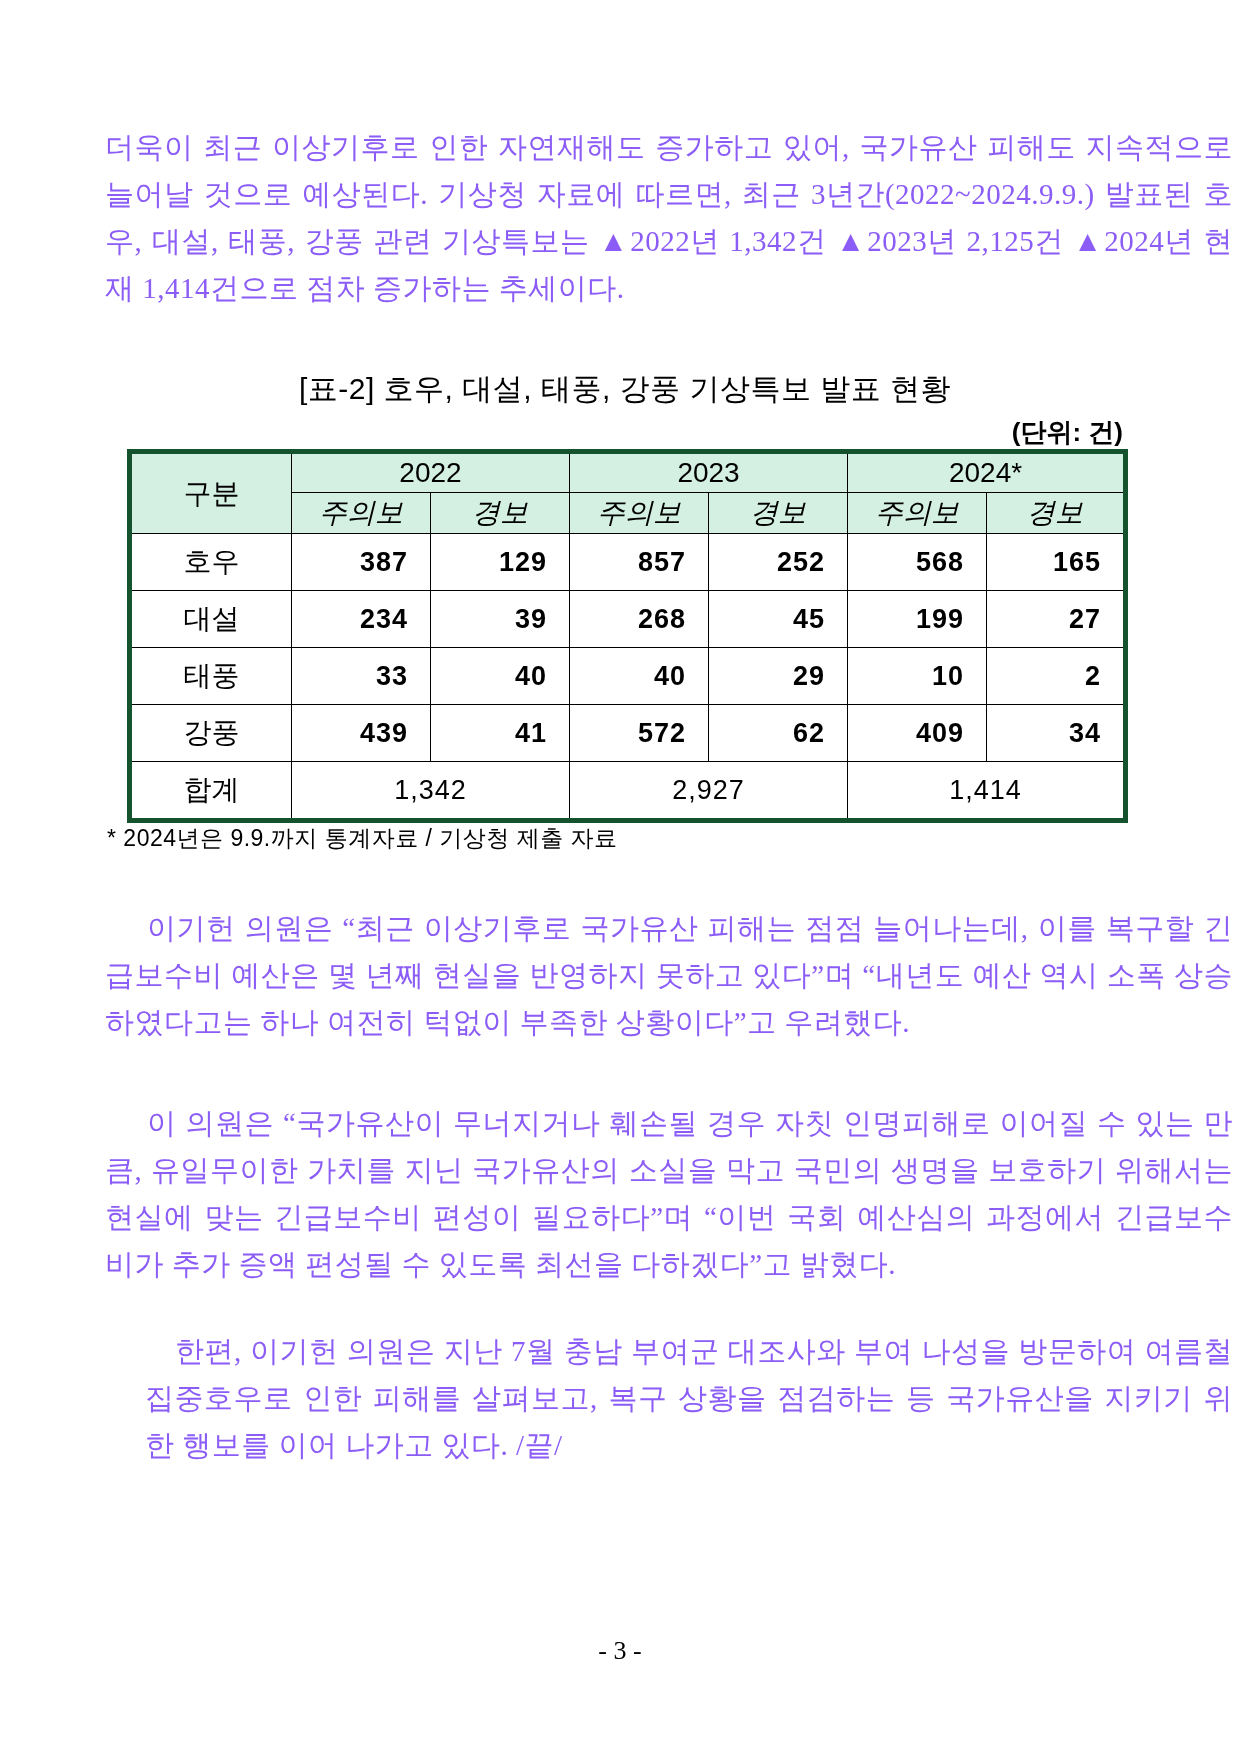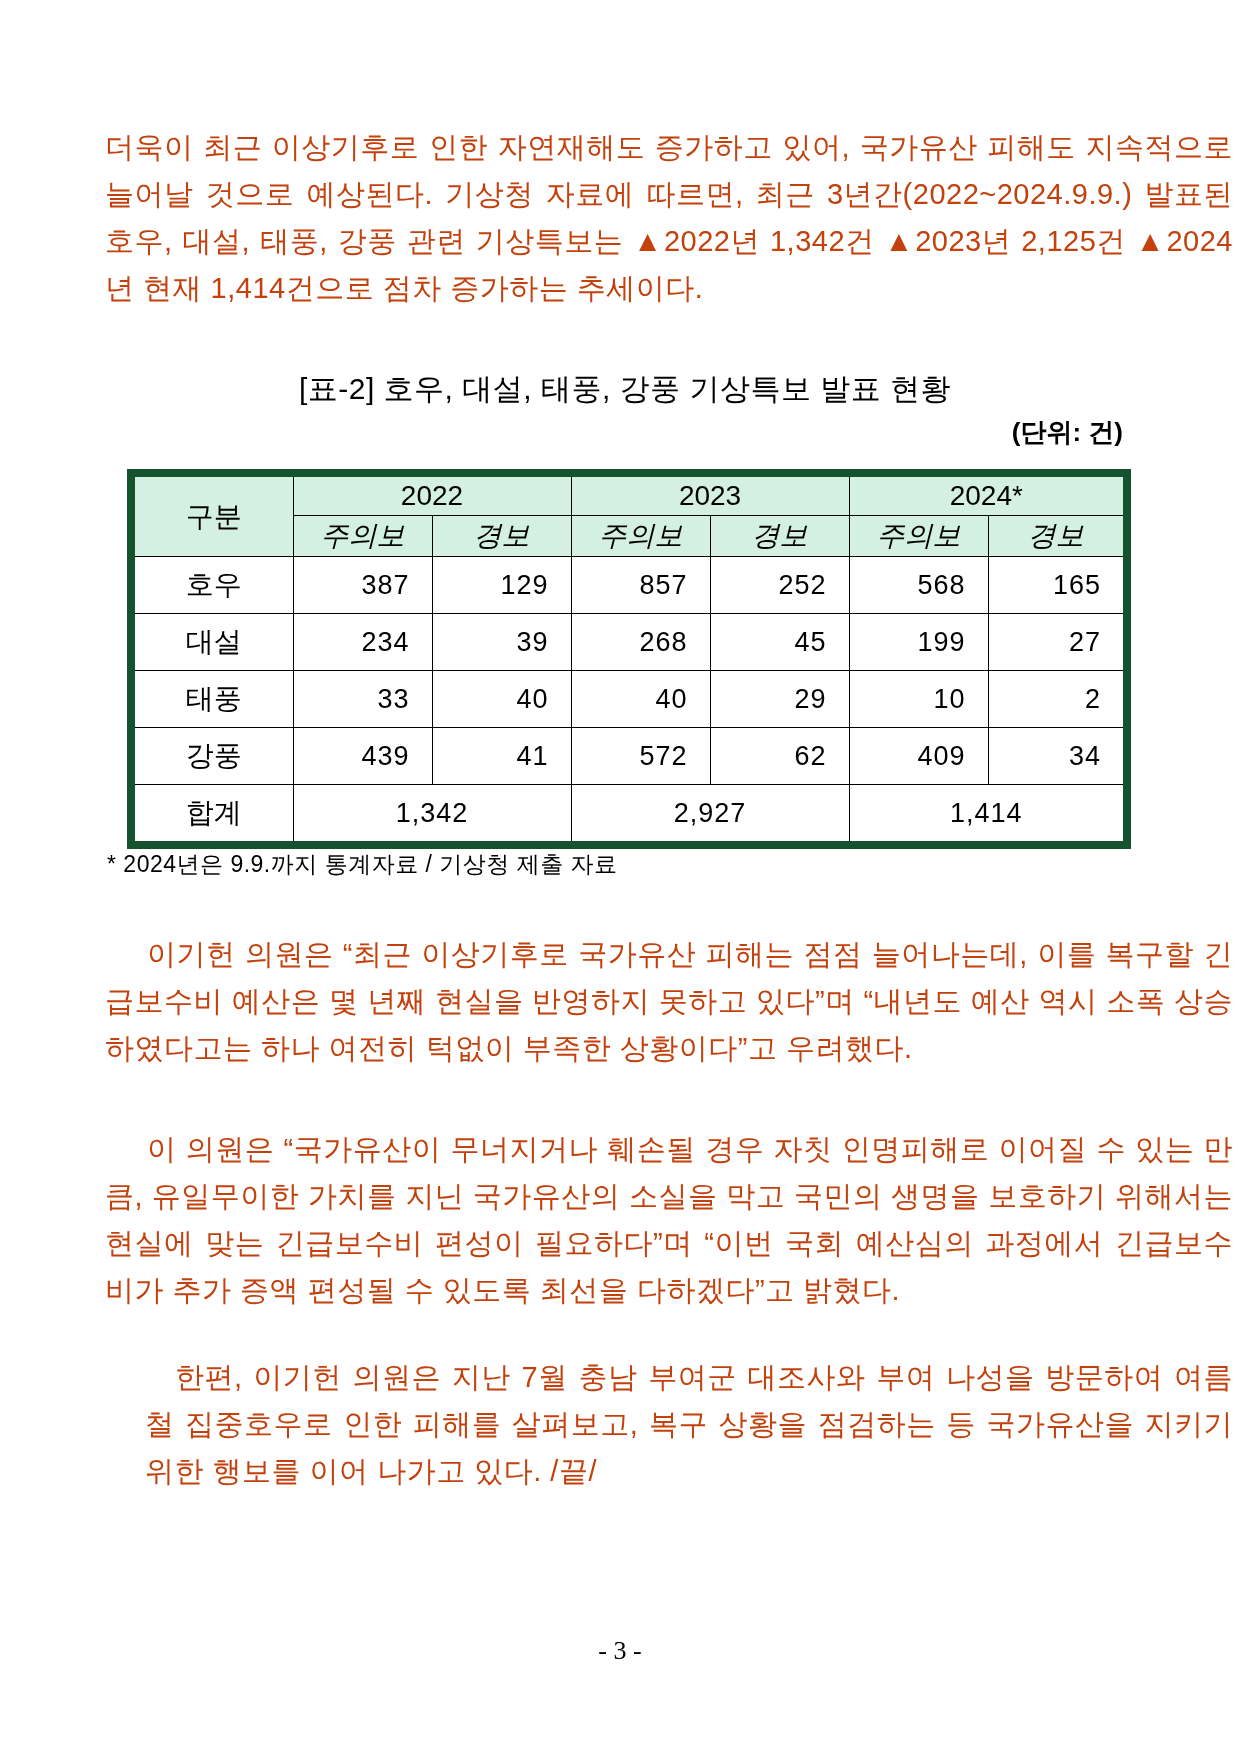--- a/index.html
+++ b/index.html
@@ -8,26 +8,26 @@
     width:1240px;
     height:1754px;
     background:#ffffff;
     color:#000;
     overflow:hidden;
   }
   .content{
     padding:0 7px 0 105px;
   }
   .body-text{
-    font-family:Liberation Sans, sans-serif;
+    font-family:Liberation Serif, serif;
     font-size:29px;
     line-height:47px;
     text-align:justify;
     letter-spacing:0.5px;
-    color:#c2410c;
+    color:#8b5cf6;
     margin:0;
   }
   .p-intro{ margin-top:124px; }
   .p-quote1{ margin-top:52px; text-indent:42px; }
   .p-quote2{ margin-top:54px; text-indent:42px; }
   .p-final{ margin-top:40px; text-indent:30px;margin-left:40px; }
 
   .table-area{
     margin-left:22px;
     width:996px;
@@ -43,25 +43,24 @@
   }
   .tbl-unit{
     margin-top:6px;
     text-align:right;
     font-family:"Liberation Sans", sans-serif;
     font-weight:bold;
     font-size:26px;
     line-height:34px;
   }
   table.weather{
-    margin-top:20px;
     border-collapse:collapse;
     table-layout:fixed;
     width:996px;
-    border:8px solid #14532d;
+    border:5px solid #14532d;
   }
   table.weather td{
     border:1px solid #000;
     font-family:"Liberation Sans", sans-serif;
     overflow:hidden;
   }
   .year-row td{ height:36px; }
   .sub-row td{ height:33px; }
   .data-row td{ height:54px; }
   .total-row td{ height:54px; }
@@ -78,20 +77,21 @@
 
   td.rowlabel{
     text-align:center;
     font-size:28px;
   }
   td.num{
     text-align:right;
     padding-right:22px;
     font-size:27px;
     letter-spacing:1px;
+    font-weight:bold;
   }
   td.total-num{
     text-align:center;
     font-size:27px;
     letter-spacing:1px;
   }
   .footnote{
     margin-left:2px;
     font-family:"Liberation Sans", sans-serif;
     font-size:23px;

